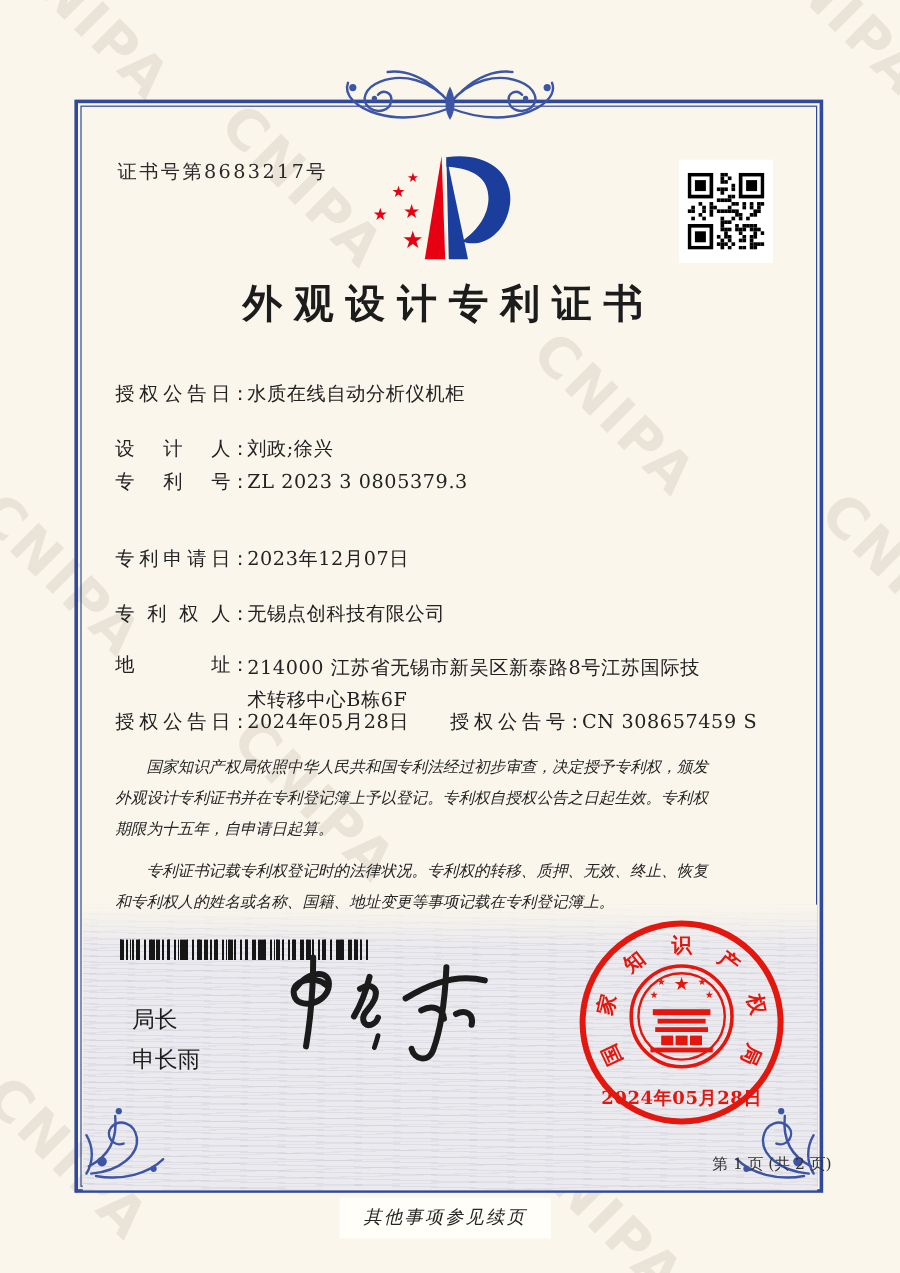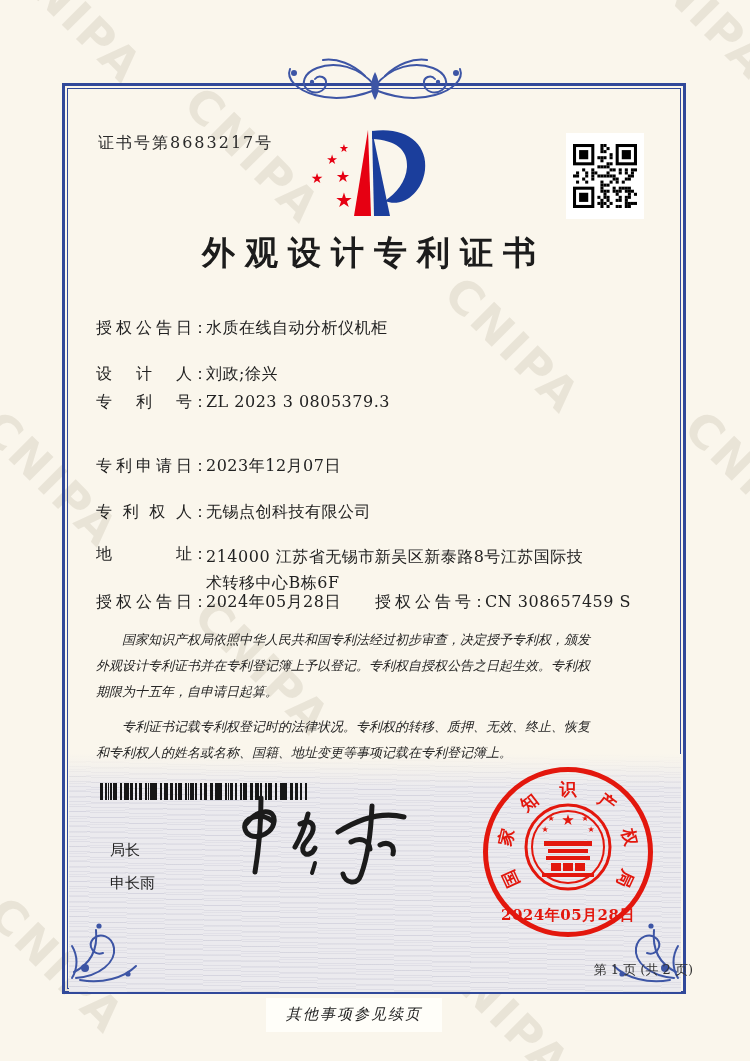--- a/index.html
+++ b/index.html
@@ -58,42 +58,42 @@
   .barcode{
     position:absolute;left:100px;top:783px;width:208px;height:17px;
     background-image:
       repeating-linear-gradient(90deg,#161616 0 2px,transparent 2px 5px),
       repeating-linear-gradient(90deg,#161616 0 1px,transparent 1px 8px),
       repeating-linear-gradient(90deg,#161616 0 3px,transparent 3px 13px);
   }
   .signer{
     position:absolute;left:110px;top:834px;
     font-family:"DejaVu Sans","Liberation Sans",sans-serif;
-    font-size:15px;color:#1d1d1d;line-height:33px;
+    font-size:19px;color:#1d1d1d;line-height:33px;
   }
   .signature{position:absolute;left:212px;top:790px;width:214px;height:108px;}
   .seal{
     position:absolute;left:483px;top:767px;width:170px;height:170px;
     border:5px solid #E3170D;border-radius:50%;box-sizing:border-box;
   }
   .seal-char{
     position:absolute;left:50%;top:50%;
     font-size:17px;font-weight:700;color:#E3170D;line-height:1;
   }
   .seal-emblem{position:absolute;left:50%;top:47%;transform:translate(-50%,-50%);}
   .seal-date{
     position:absolute;left:0;right:0;top:134px;text-align:center;
     font-size:15px;font-weight:700;color:#E3170D;letter-spacing:0.5px;white-space:nowrap;
   }
   .page-indicator{
     position:absolute;left:69px;top:961px;width:624px;text-align:right;
     font-size:13px;color:#333;
   }
   .note-box{
-    position:absolute;left:266px;top:998px;width:176px;height:34px;
+    position:absolute;left:283px;top:998px;width:176px;height:34px;
     background:#FFFEF9;text-align:center;line-height:33px;
     font-size:15px;font-style:italic;color:#242424;letter-spacing:2px;
   }
   .orn{position:absolute;stroke:#3D55A5;fill:none;stroke-width:2;stroke-linecap:round;}
 </style>
 </head>
 <body>
 
 <div class="page">
 

